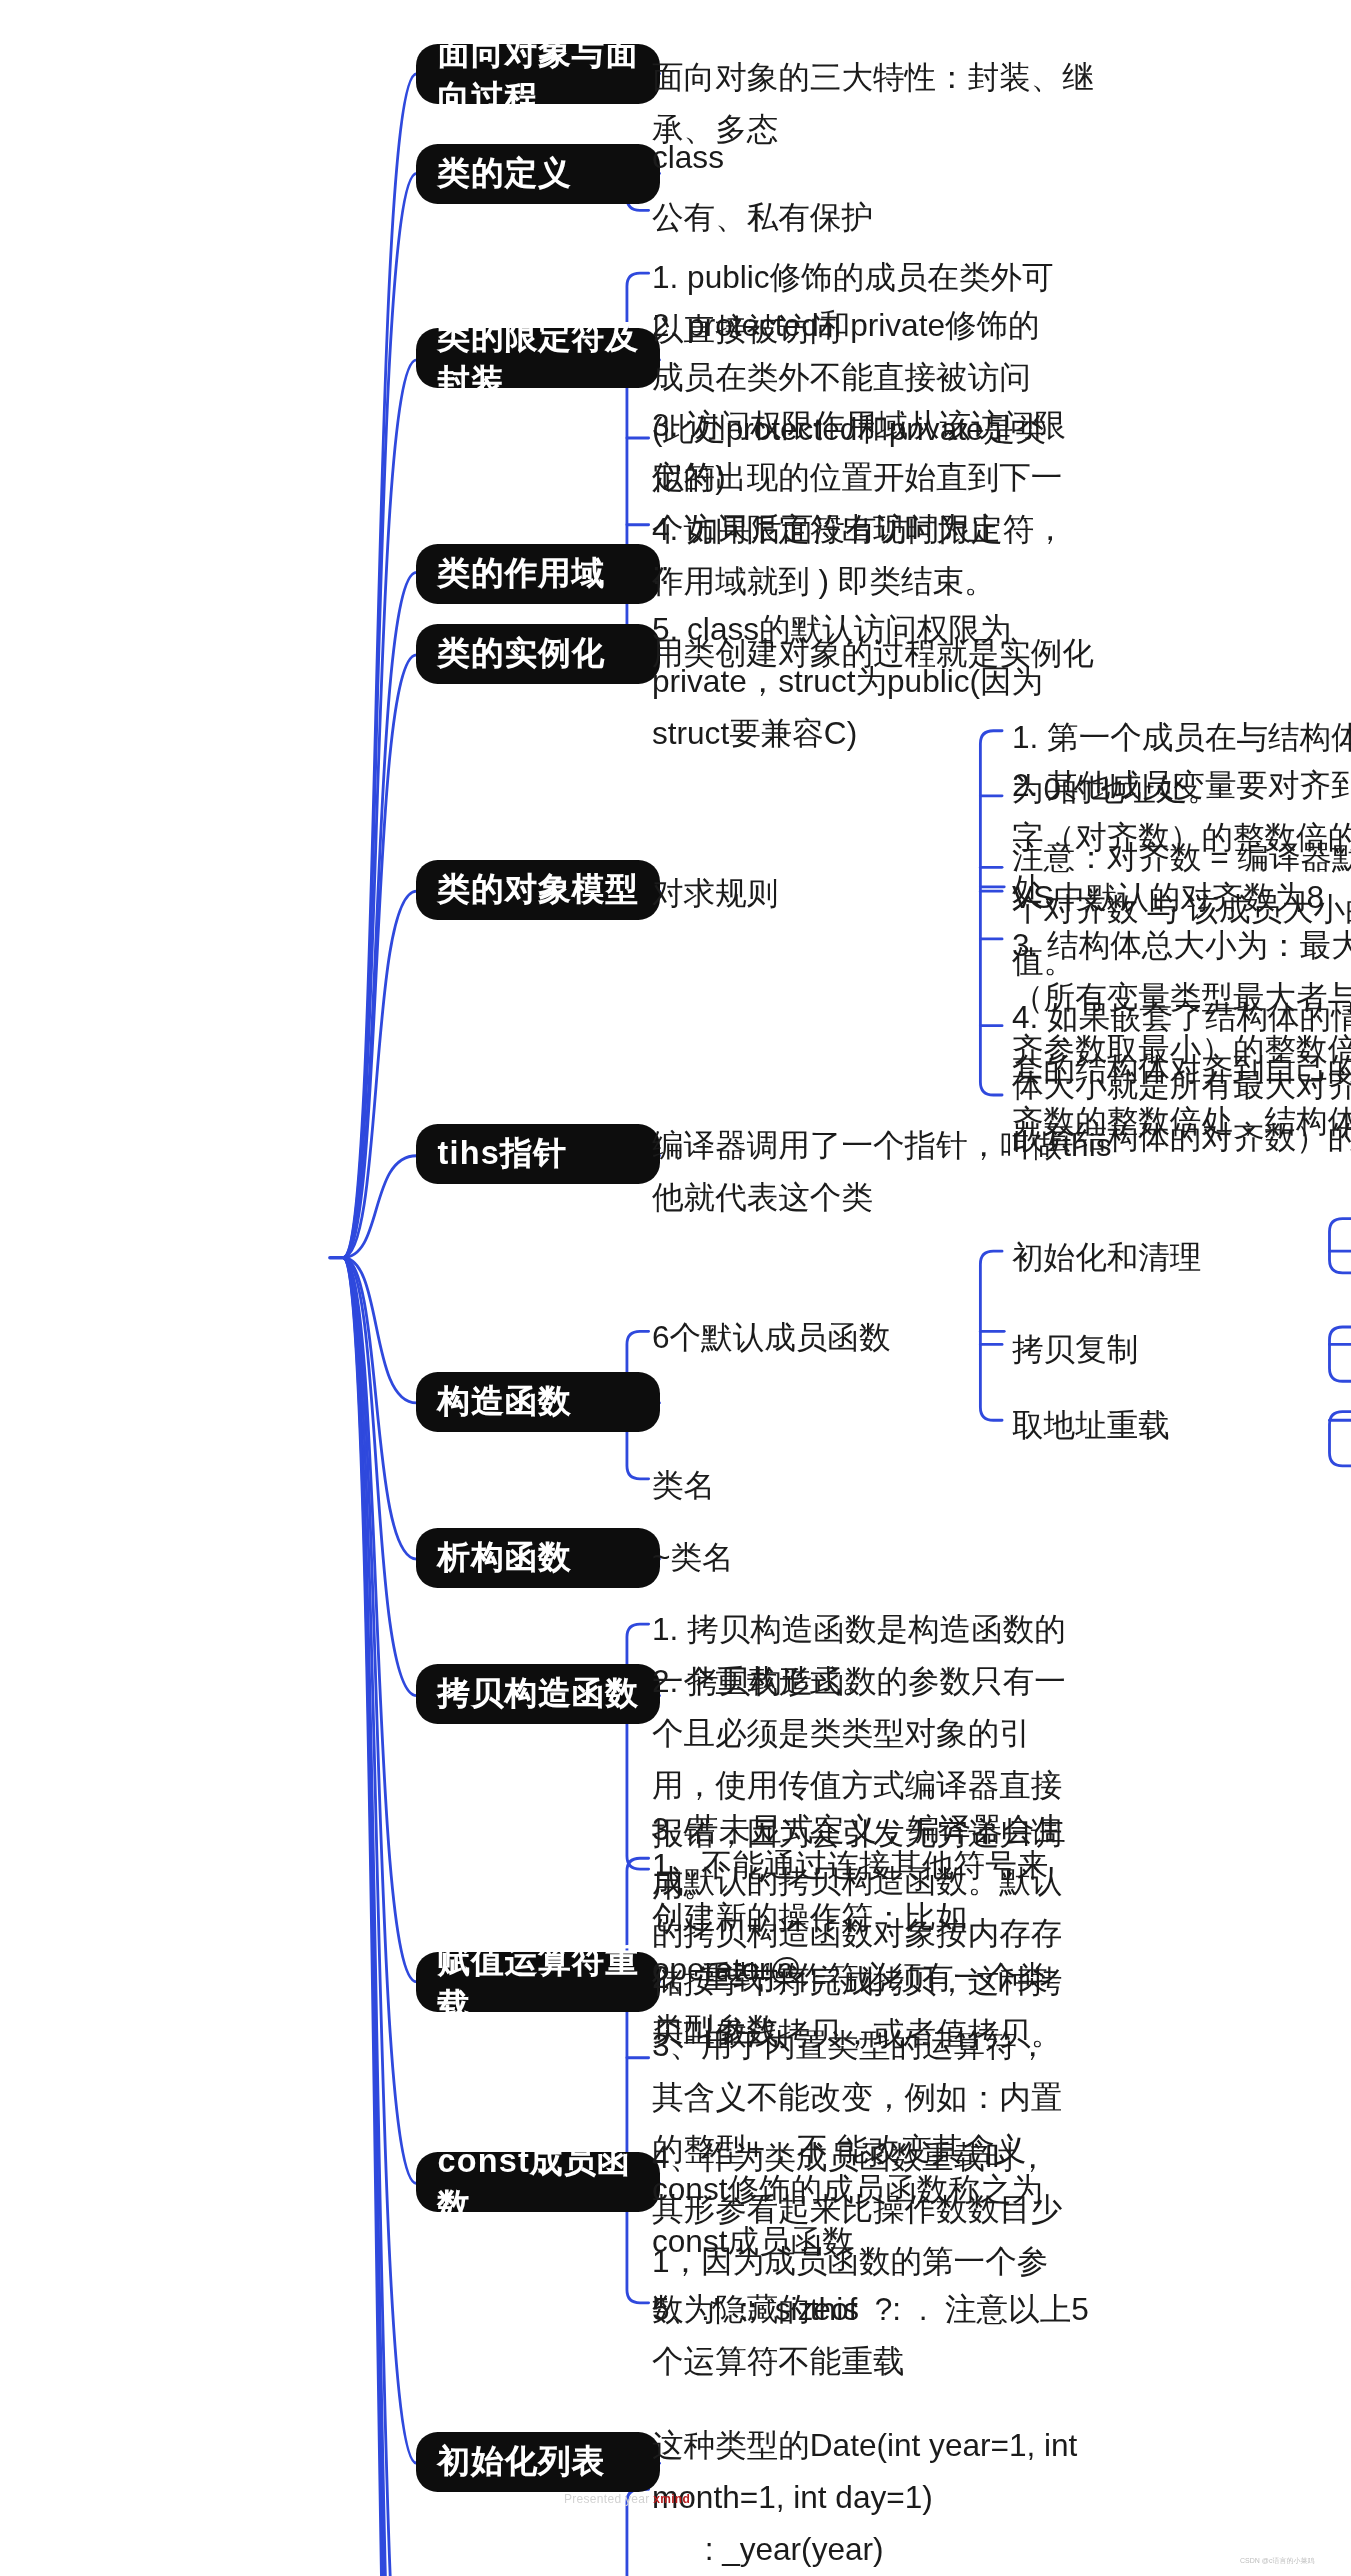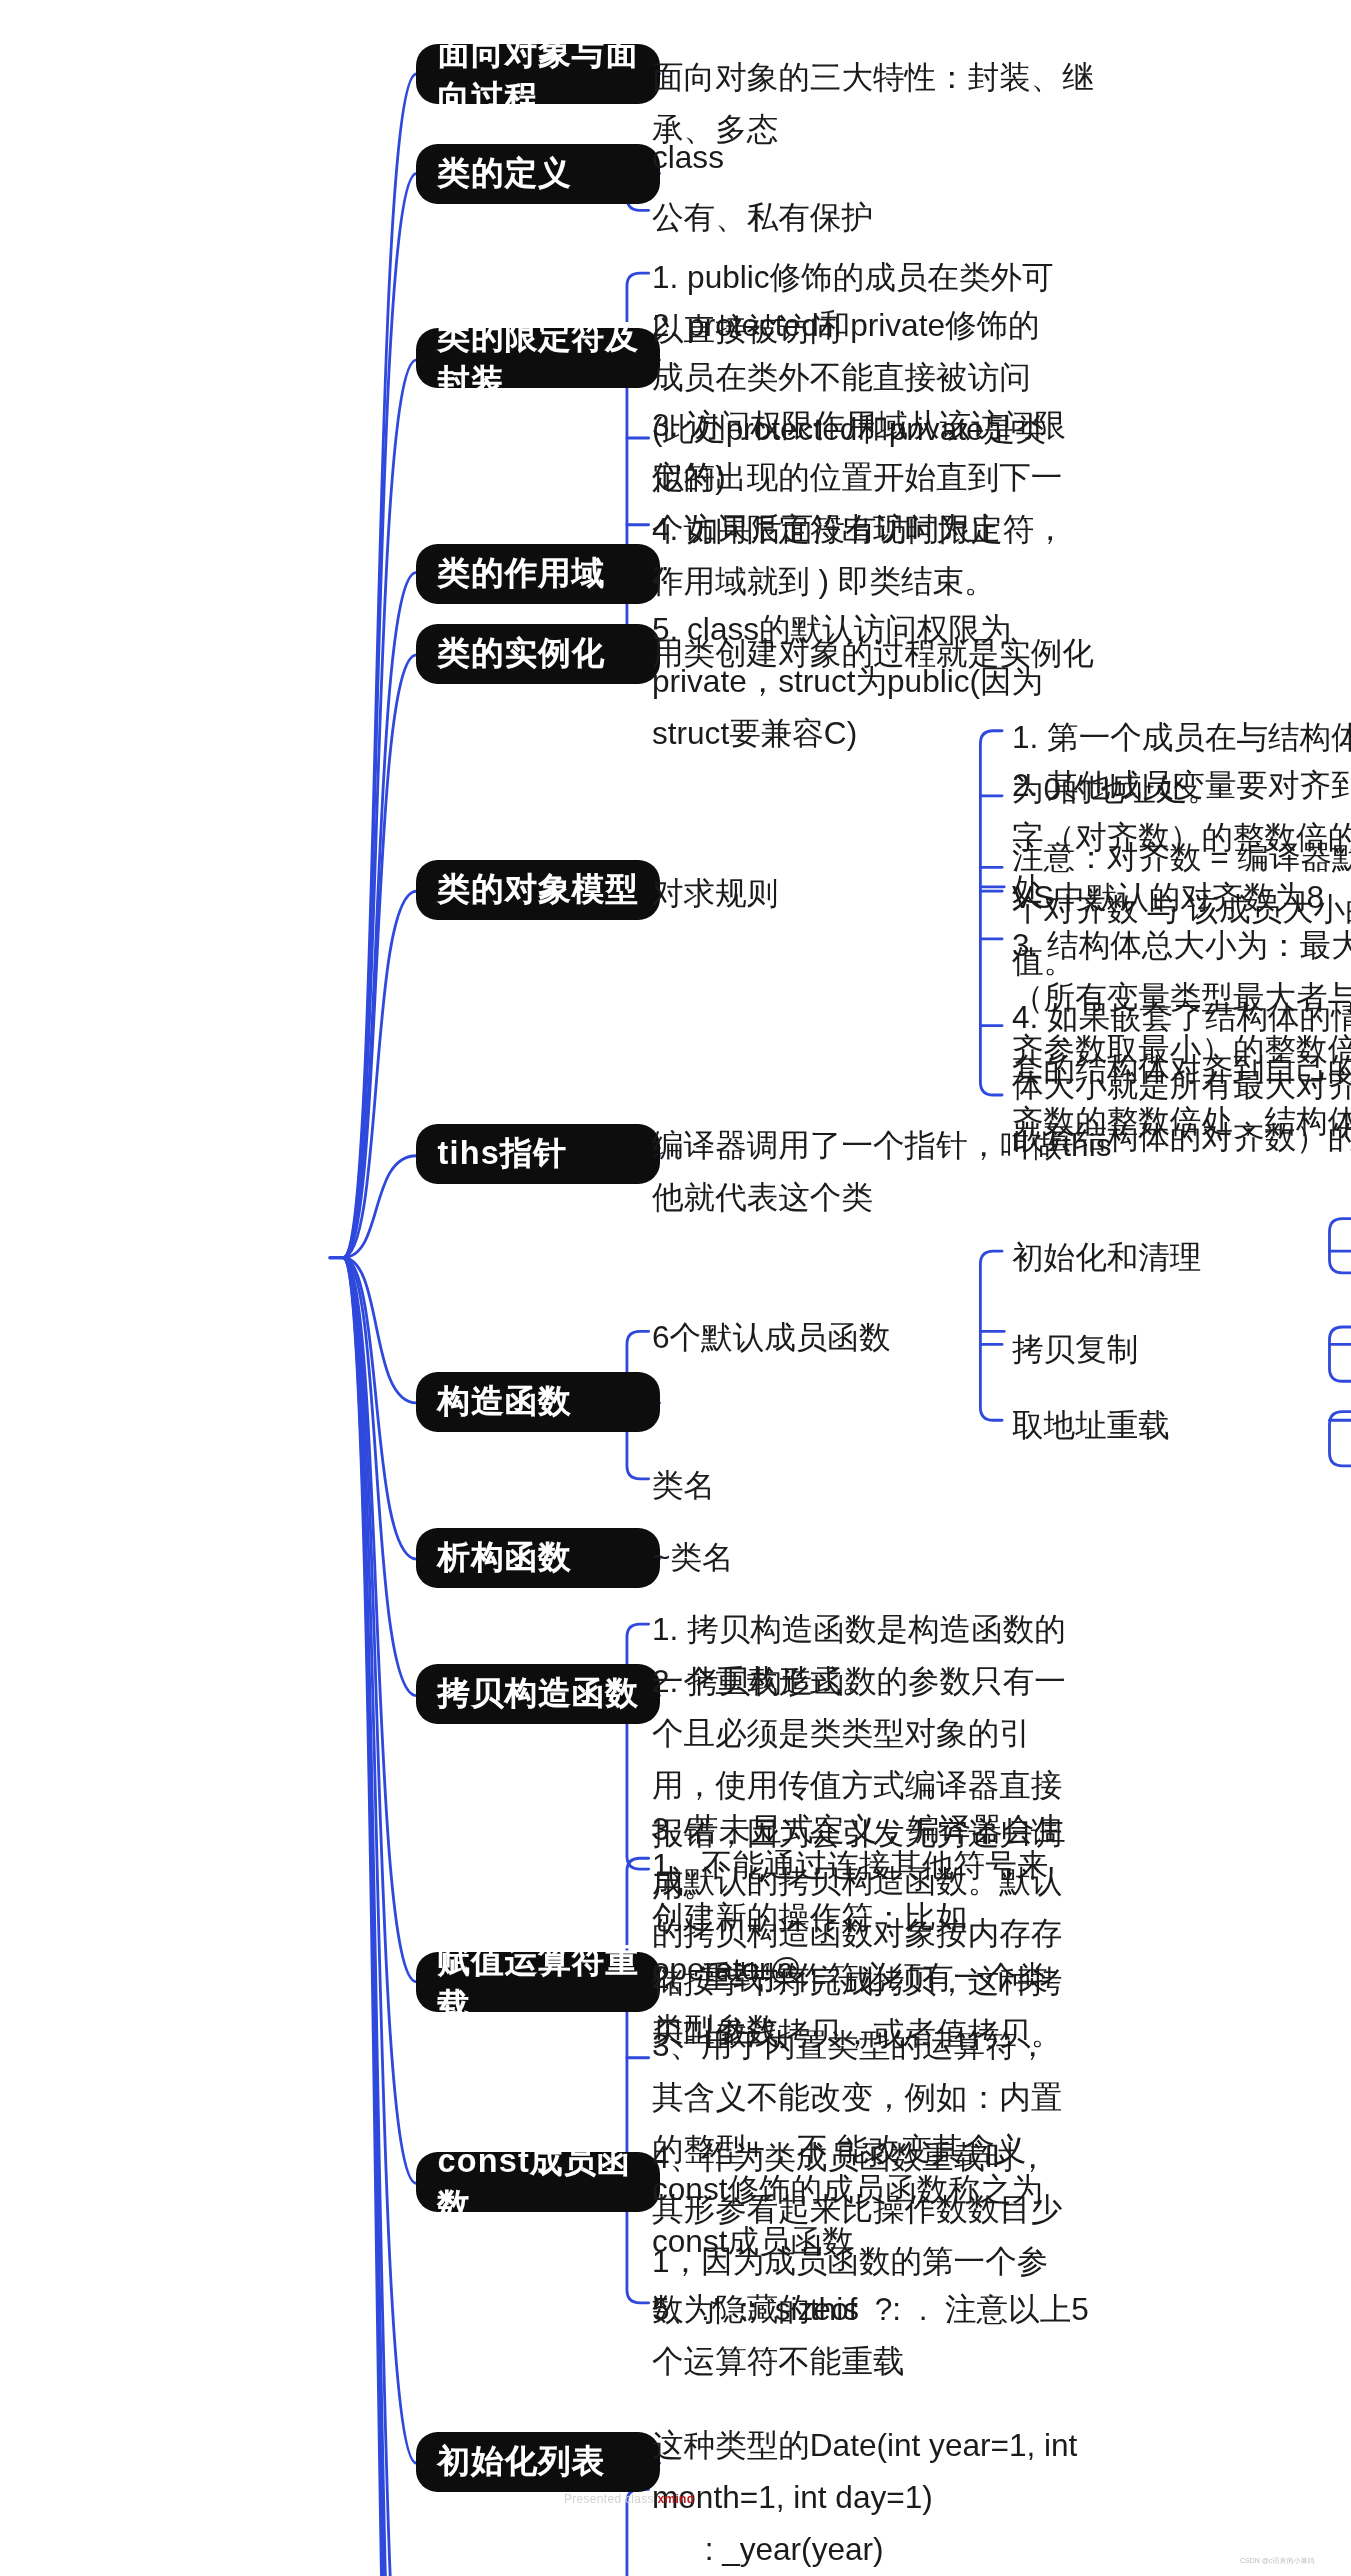--- a/index.html
+++ b/index.html
@@ -245,17 +245,17 @@
   <div class="leaf sub" style="left:253px;top:219px;width:114px;">VS中默认的对齐数为8</div>
   <div class="leaf sub" style="left:253px;top:231px;width:114px;">3. 结构体总大小为：最大对齐数（所有变量类型最大者与默认对齐参数取最小）的整数倍。</div>
   <div class="leaf sub" style="left:253px;top:249px;width:114px;">4. 如果嵌套了结构体的情况，嵌套的结构体对齐到自己的最大对齐数的整数倍处，结构体的整</div>
   <div class="leaf sub" style="left:253px;top:266px;width:114px;">体大小就是所有最大对齐数（含嵌套结构体的对齐数）的整数倍</div>
 
   <div class="leaf sub" style="left:253px;top:309px;width:76px;">初始化和清理</div>
   <div class="leaf sub" style="left:253px;top:332px;width:76px;">拷贝复制</div>
   <div class="leaf sub" style="left:253px;top:351px;width:76px;">取地址重载</div>
 
   <div class="xmind-mark" style="left: 141px; top: 623px; transform-origin: 0px 0px; transform: scale(0.25);">
-    <span>Presented class </span><b>xmind</b>
+    <span>Presented year </span><b>xmind</b>
   </div>
   <div class="csdn-mark" style="left: 310px; top: 639px; transform-origin: 0px 0px; transform: scale(0.25);">CSDN @c语言的小菜鸡</div>
 </div>
 
 
 </body></html>

